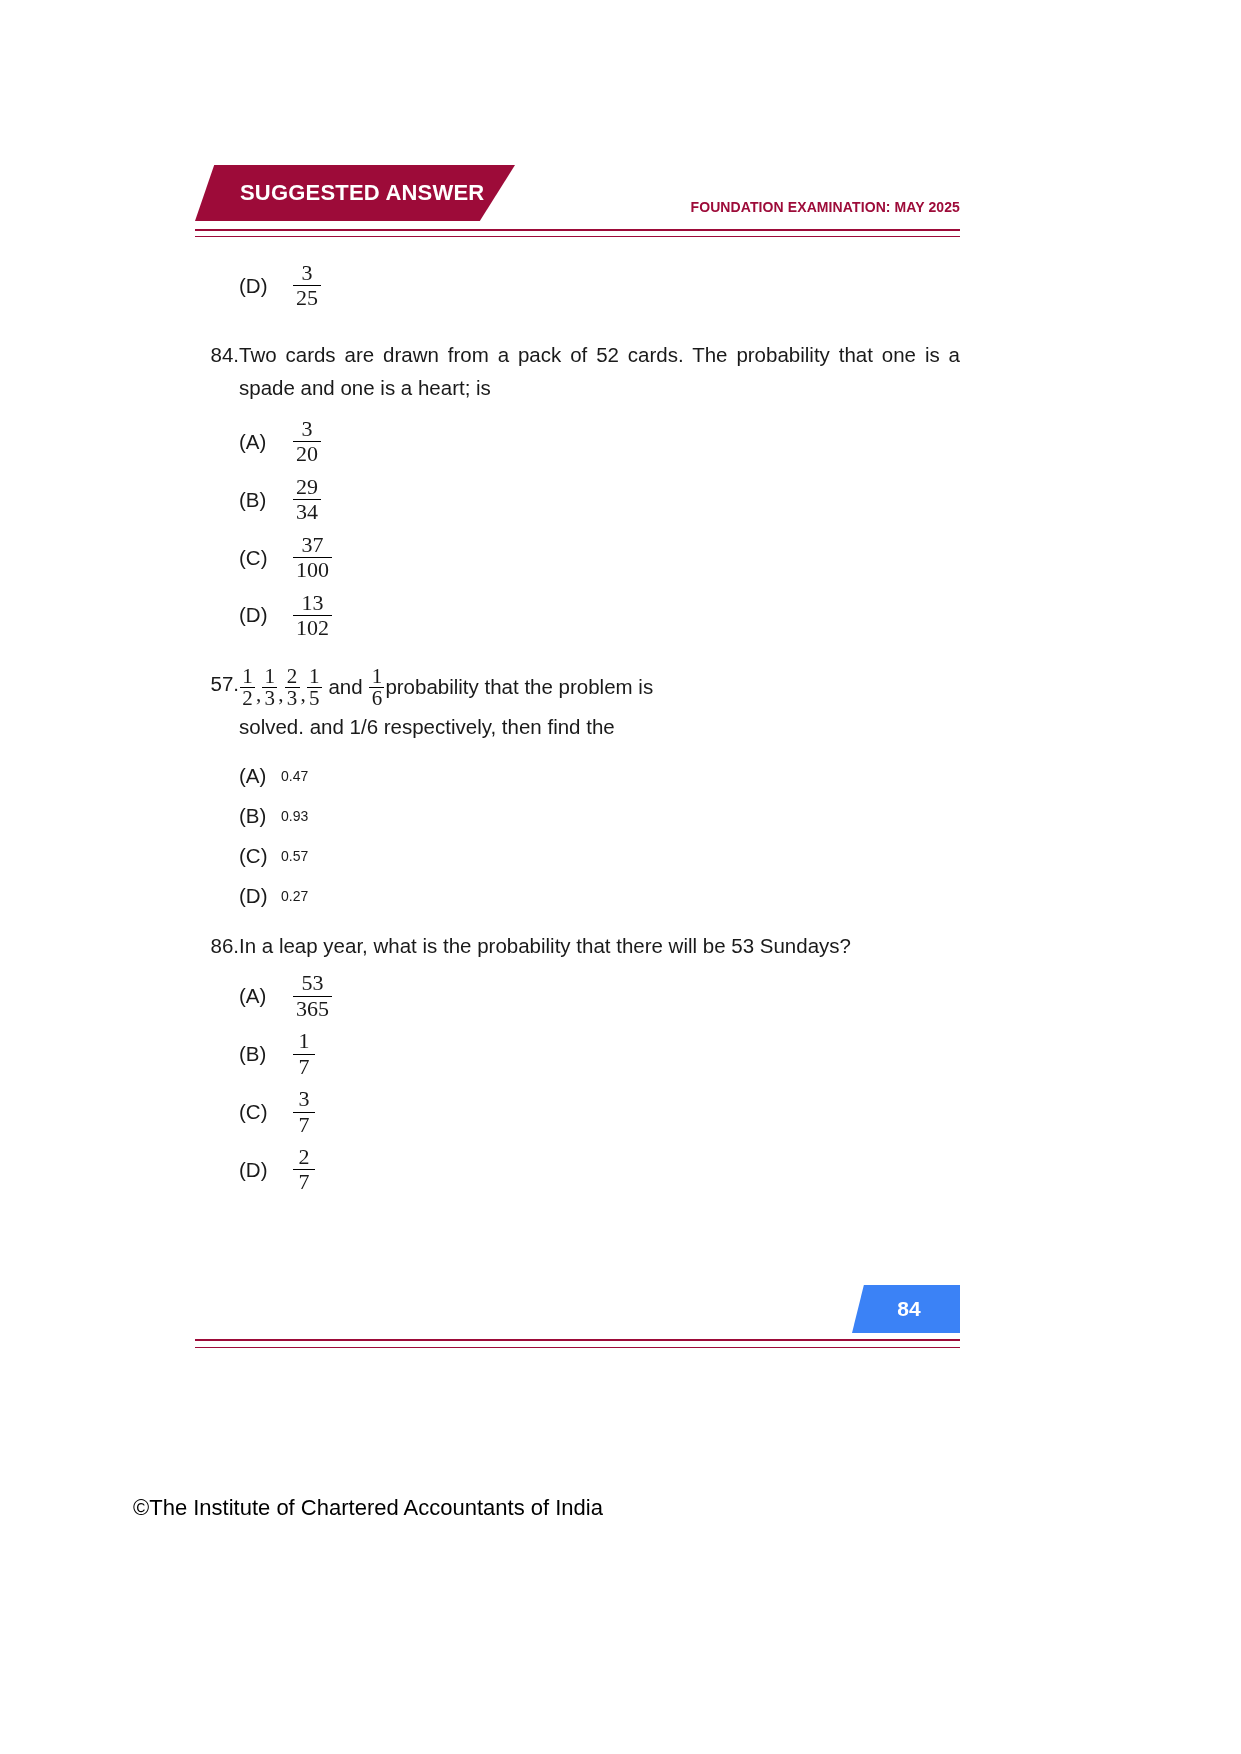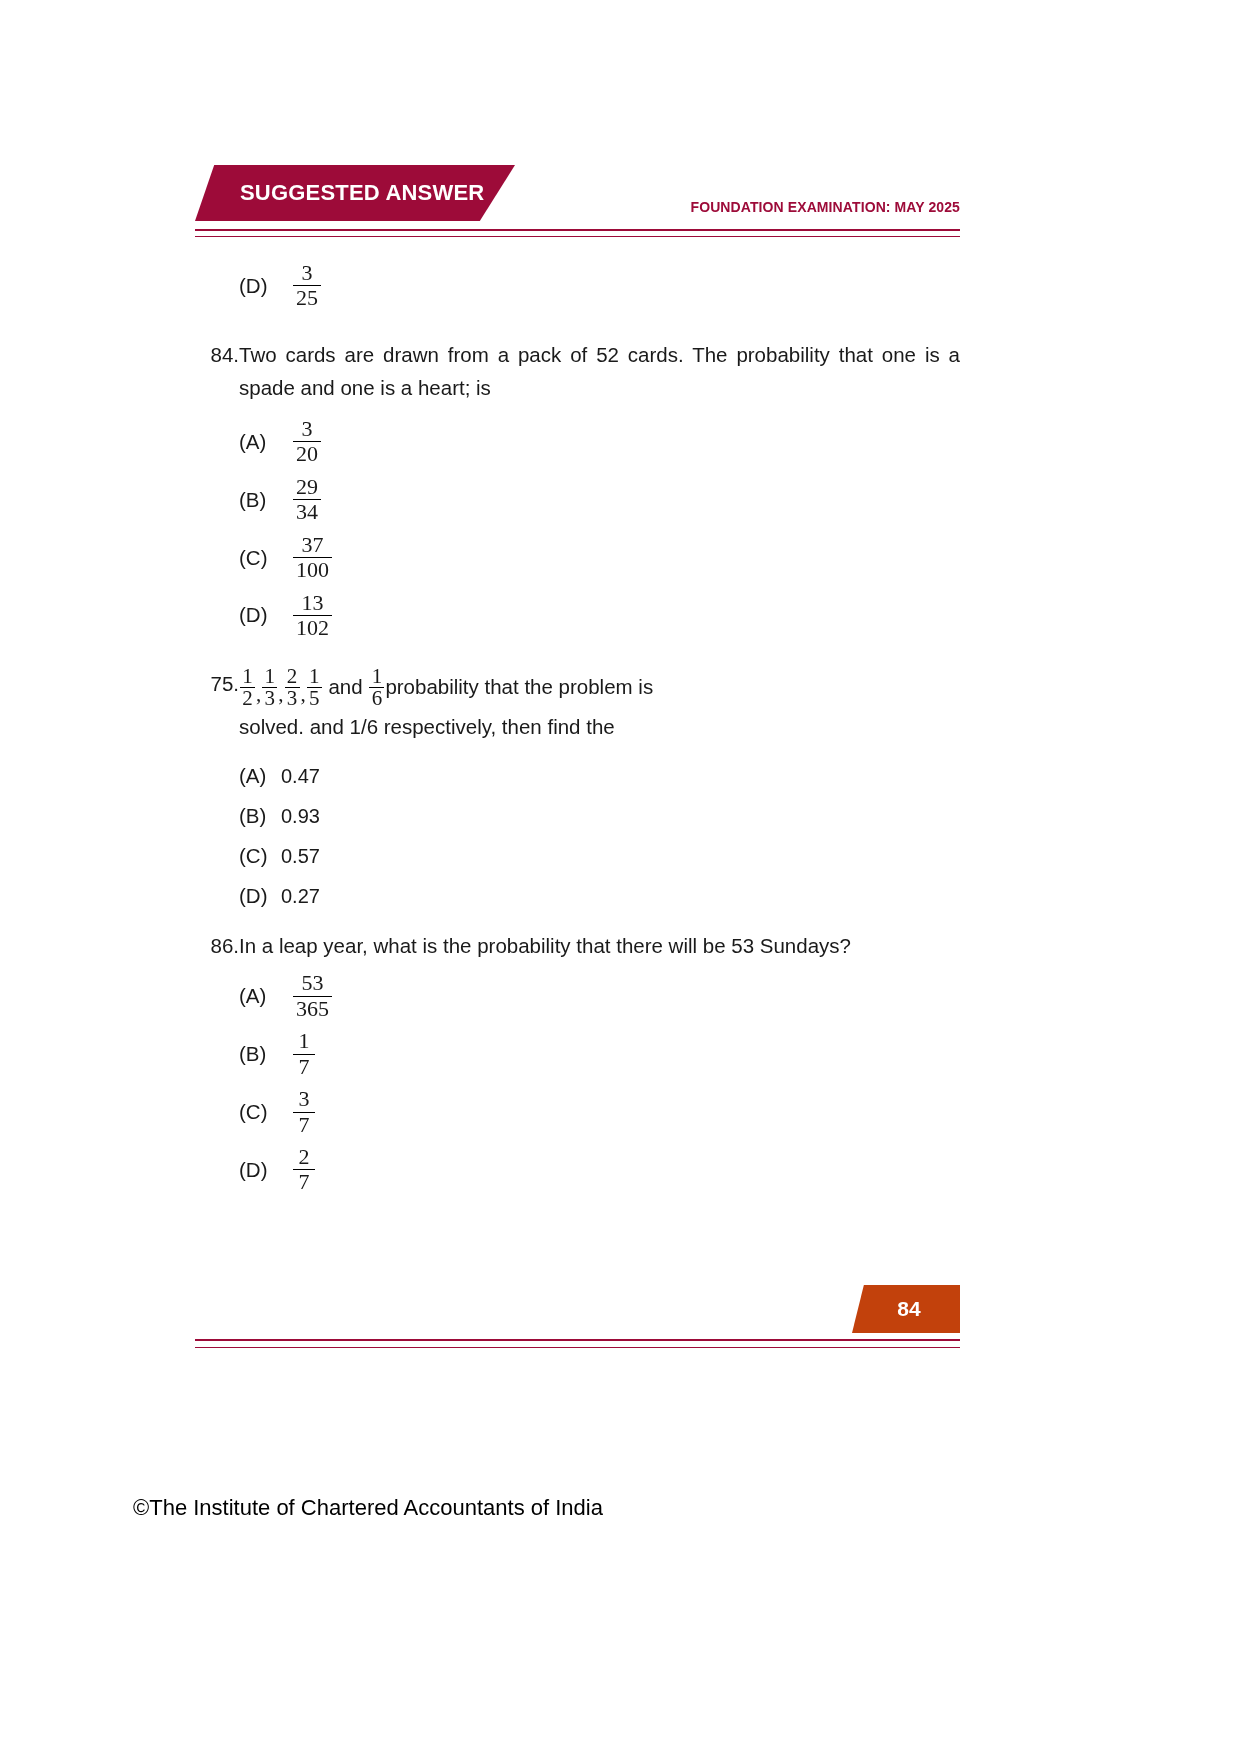--- a/index.html
+++ b/index.html
@@ -111,21 +111,21 @@
     align-items: center;
     padding-left: 44px;
   }
   .optlabel {
     width: 42px;
     flex: 0 0 42px;
     font-size: 20.5px;
     line-height: 30px;
   }
   .optval-plain {
-    font-size: 20px;
+    font-size: 14px;
     line-height: 30px;
   }
 
   
   .frac {
     display: inline-flex;
     flex-direction: column;
     align-items: center;
     font-family: "Liberation Serif", serif;
     font-size: 22px;
@@ -184,21 +184,21 @@
     top: 1285px;
     width: 765px;
     height: 70px;
   }
   .page-badge {
     position: absolute;
     right: 0px;
     top: 0px;
     width: 108px;
     height: 48px;
-    background: #c2410c;
+    background: #3b82f6;
     -webkit-clip-path: polygon(11% 0, 100% 0, 100% 100%, 0 100%);
     clip-path: polygon(11% 0, 100% 0, 100% 100%, 0 100%);
     display: flex;
     align-items: center;
     justify-content: center;
   }
   .page-badge span {
     color: #fff;
     font-size: 21px;
     font-weight: bold;
@@ -308,21 +308,21 @@
             <span class="den">102</span>
           </span>
         </div>
       </div>
     </div>
 
     <div class="sp-28"></div>
 
     <div class="qblock">
       <div class="qrow">
-        <div class="qnum">75.</div>
+        <div class="qnum">57.</div>
         <div class="qtext"><span class="fseq"> <span class="ifrac">
                 <span class="num">1</span>
                 <span class="bar"></span>
                 <span class="den">2</span>
               </span><span class="fsep">,</span><span class="ifrac">
                 <span class="num">1</span>
                 <span class="bar"></span>
                 <span class="den">3</span>
               </span><span class="fsep">,</span><span class="ifrac">
                 <span class="num">2</span>

